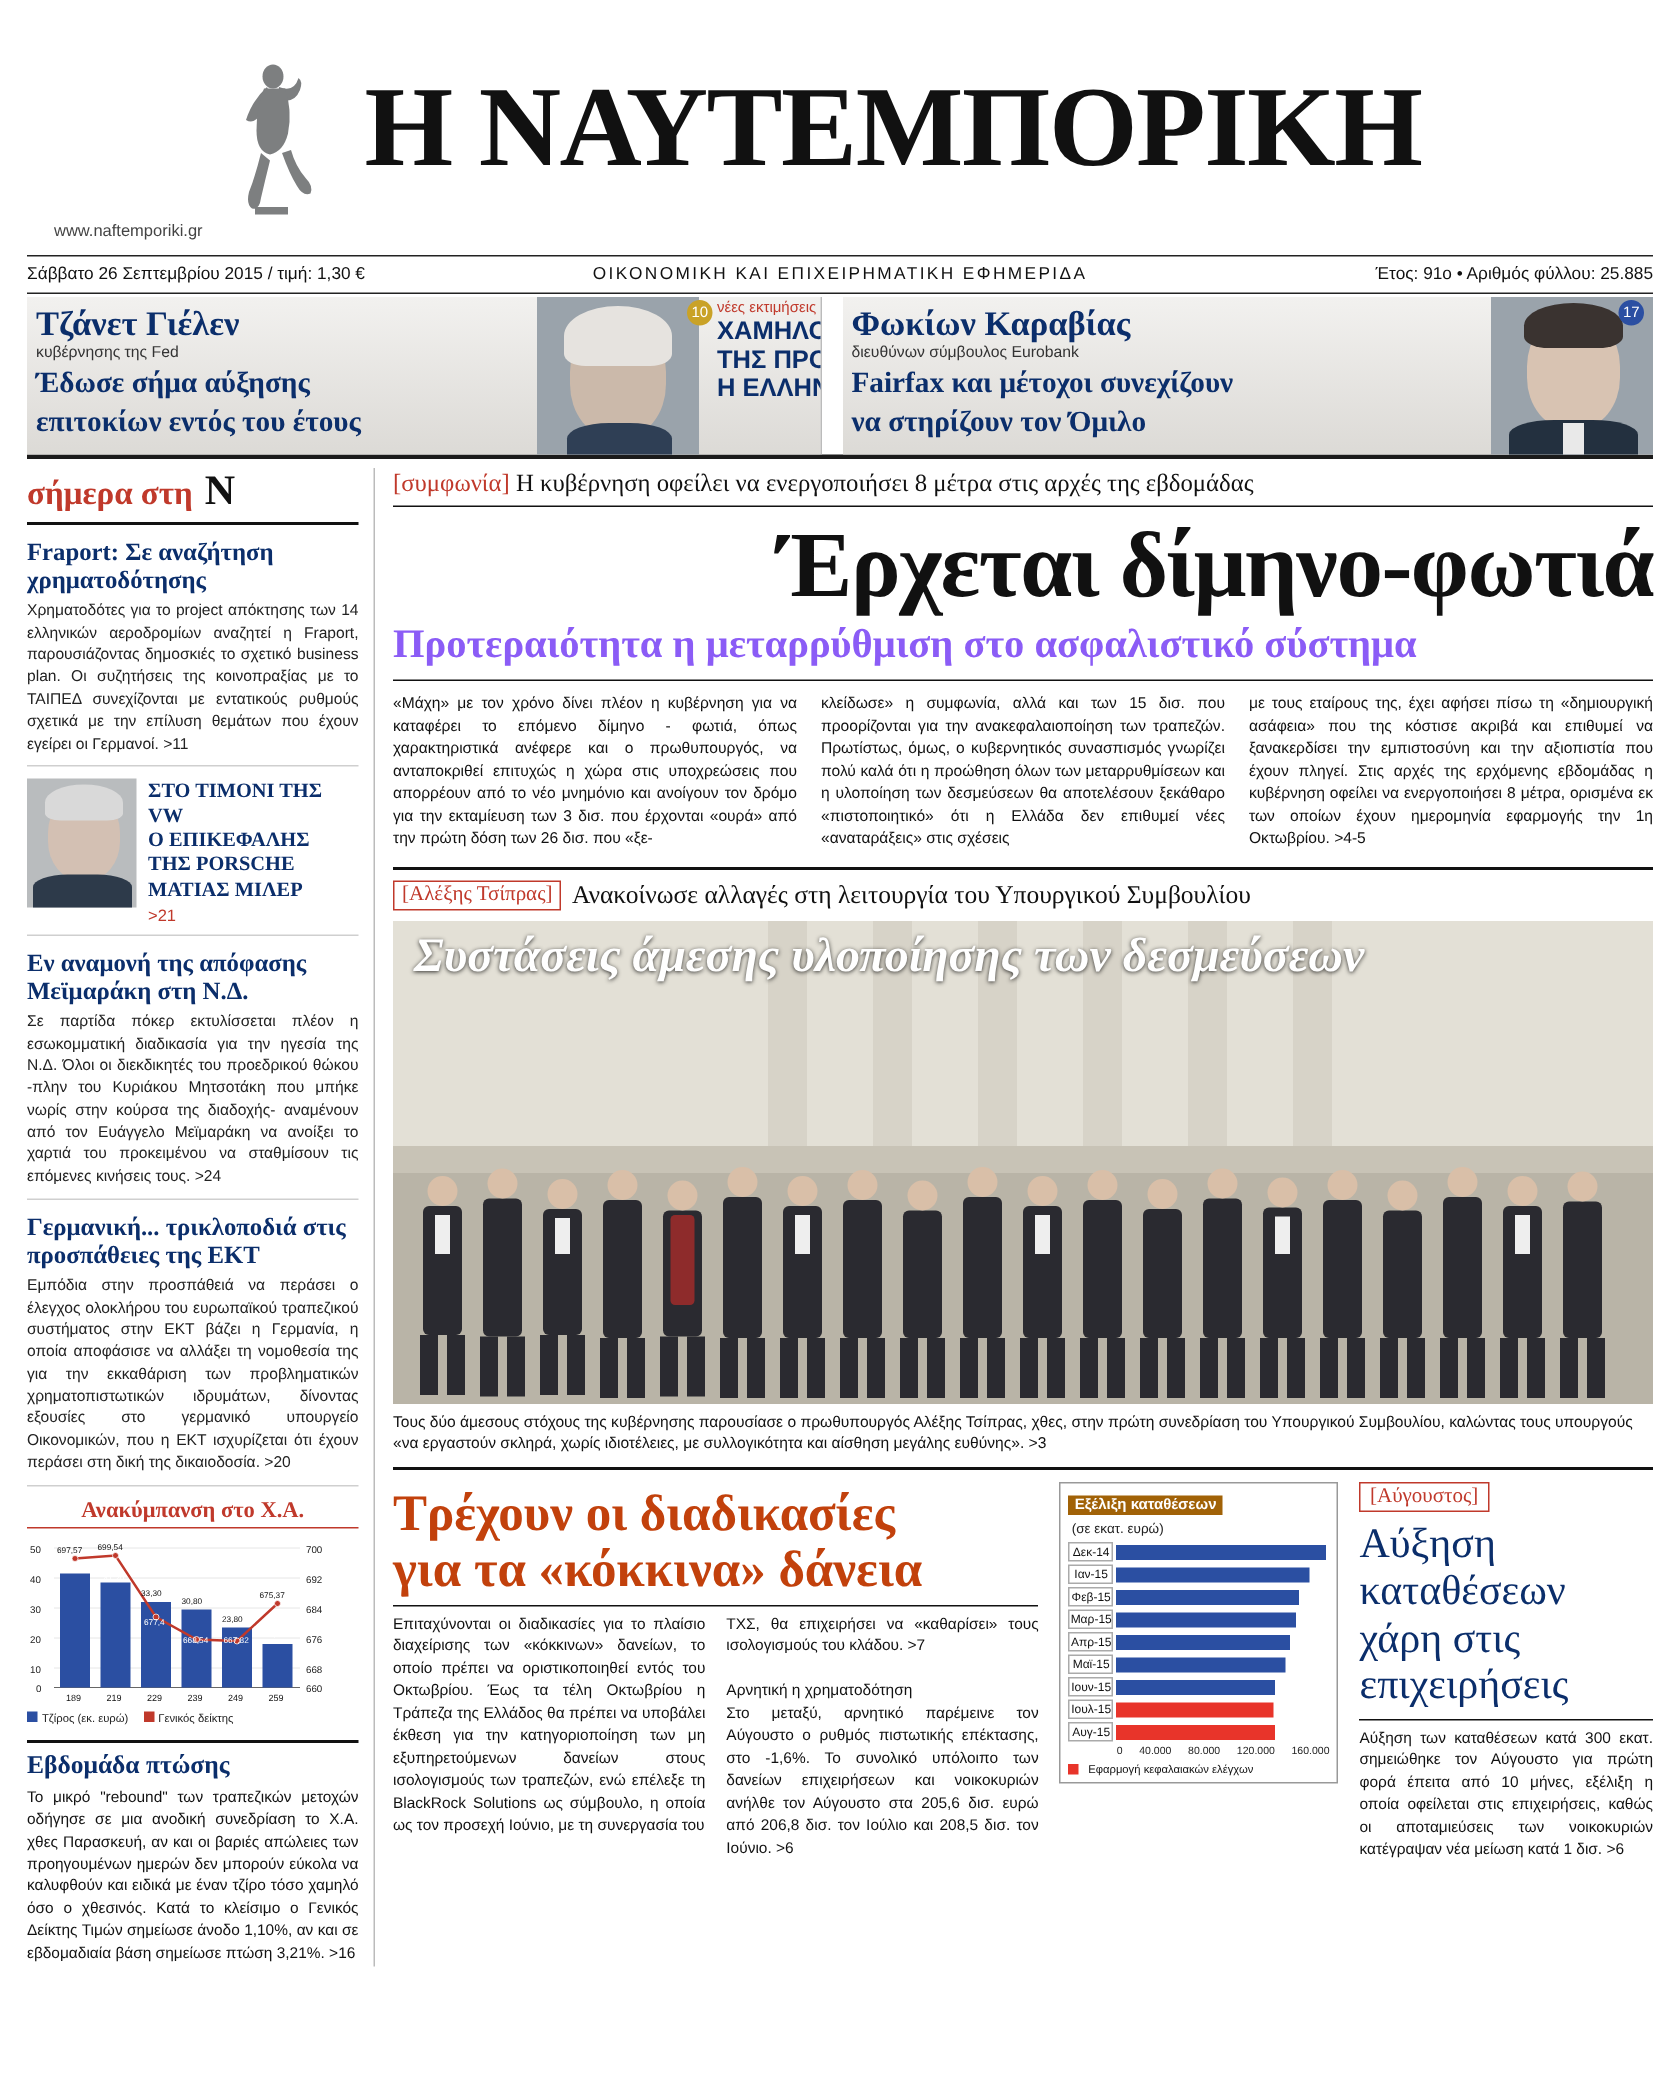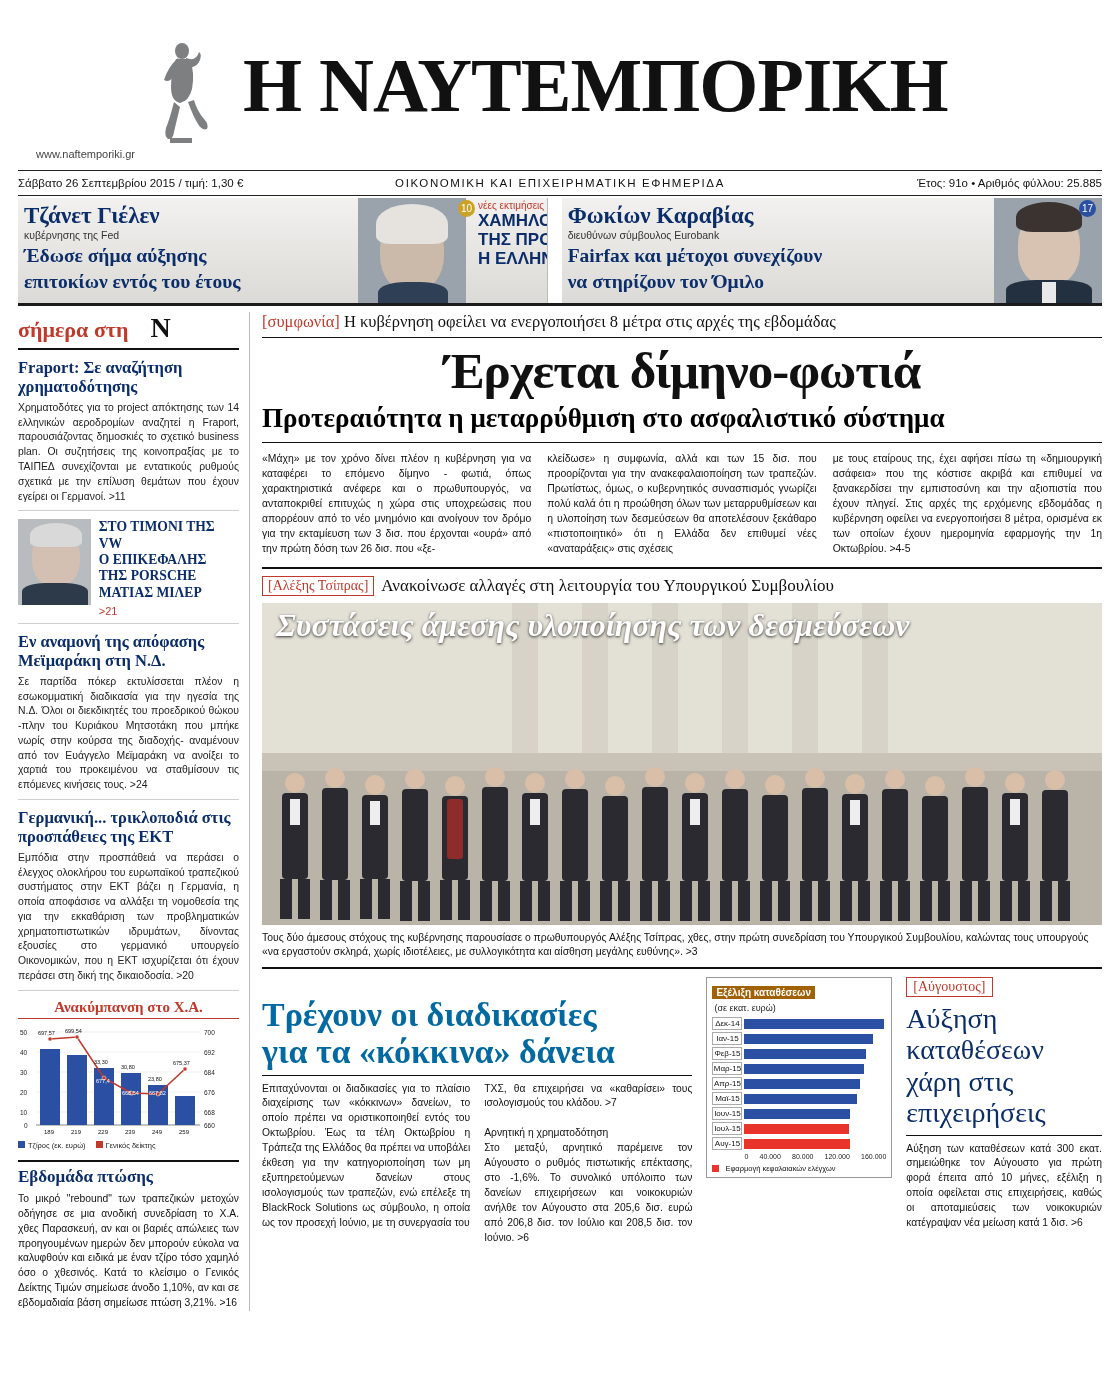--- a/index.html
+++ b/index.html
@@ -57,21 +57,21 @@
   .mid-promo { position:absolute; left:460px; top:2px; width:175px; }
   .mid-promo .klabel { font-family:"Liberation Sans",sans-serif; font-size:10px; color:#c0392b; }
   .mid-promo .ktext { font-family:"Liberation Sans",sans-serif; font-weight:bold; font-size:17px; color:#0b2e6b; line-height:1.12; }
 
   
   .grid { display:flex; margin-top:6px; }
   .col-left { width:232px; padding-right:10px; border-right:1px solid #bbb; }
   .col-main { width:852px; padding-left:12px; }
 
   
-  .today-head { display:flex; align-items:baseline; gap:22px; border-bottom:2px solid #111; padding-bottom:4px;}
+  .today-head { display:flex; align-items:baseline; gap:8px; border-bottom:2px solid #111; padding-bottom:4px;}
   .today-head .t1 { font-size:22px; font-weight:bold; color:#c0392b; }
   .today-head .t2 { font-size:28px; font-weight:bold; color:#111; }
   .l-item { padding:8px 0 6px 0; border-bottom:1px solid #cfcfcf; }
   .l-title { font-size:16.5px; font-weight:bold; color:#0b2e6b; line-height:1.18; }
   .l-body { font-family:"Liberation Sans",sans-serif; font-size:10.4px; line-height:1.42; color:#222; margin-top:4px; text-align:justify; }
   .porsche { display:flex; gap:8px; padding:8px 0 6px 0; border-bottom:1px solid #cfcfcf; }
   .porsche .pimg { width:74px; height:86px; background:#b9bcbe; position:relative; overflow:hidden; }
   .porsche .ptxt { font-size:13.6px; font-weight:bold; color:#0b2e6b; line-height:1.2; }
   .porsche .pg { font-family:"Liberation Sans",sans-serif; font-size:11px; color:#c0392b; margin-top:4px; }
 
@@ -80,45 +80,45 @@
   .chart-title { font-size:15px; font-weight:bold; color:#c0392b; border-bottom:1px solid #c0392b; padding-bottom:2px;text-align:center; }
   .chart-area { position:relative; height:116px; margin-top:4px; background:#fff; }
   .chart-legend { font-family:"Liberation Sans",sans-serif; font-size:7.5px; color:#222; margin-top:2px; display:flex; gap:10px; }
   .sw { display:inline-block; width:7px; height:7px; margin-right:3px; }
 
   
   .kicker-line { display:flex; align-items:center; gap:7px; border-bottom:1px solid #111; padding-bottom:5px; }
   .kicker { font-size:16.5px; color:#111; }
   .kicker .tag { color:#c0392b; }
   .main-head {
-    font-size:51px; font-weight:bold; letter-spacing:-1px; line-height:1.0;
-    margin:8px 0 6px 0; text-align:center;
-  }
-  .sub-head { font-size:27px; font-weight:bold; color:#000000; border-bottom:1px solid #111; padding-bottom:8px; }
+    font-size:62px; font-weight:bold; letter-spacing:-1px; line-height:1.0;
+    margin:8px 0 6px 0; text-align:right;
+  }
+  .sub-head { font-size:27px; font-weight:bold; color:#8b5cf6; border-bottom:1px solid #111; padding-bottom:8px; }
   .lead-cols { display:flex; gap:16px; margin-top:8px; }
   .lead-cols .c { width:33.33%; font-family:"Liberation Sans",sans-serif; font-size:10.4px; line-height:1.45; text-align:justify; }
 
   .sec2-kicker { display:flex; align-items:center; gap:7px; border-top:2px solid #111; margin-top:10px; padding-top:7px; }
   .tagbox { border:1px solid #c0392b; color:#c0392b; font-size:14px; padding:1px 5px; white-space:nowrap; }
   .sec2-text { font-size:17px; }
   .photo-wrap { position:relative; margin-top:7px; height:322px; background:#d8d6cf; overflow:hidden; }
   .photo-title {
     position:absolute; left:4px; top:0; width:100%;
     font-size:32px; font-weight:bold; font-style:italic; color:#fff;
     text-shadow:0 1px 3px rgba(0,0,0,.8);
     padding:4px 10px;
   }
   .caption { font-family:"Liberation Sans",sans-serif; font-size:10.4px; line-height:1.42; margin-top:6px; padding-bottom:7px; border-bottom:2px solid #111; }
 
   .bottom { display:flex; gap:14px; margin-top:8px; }
   .b-left { width:440px; }
   .b-mid { width:190px; }
   .b-right { width:200px; }
   .b-kicker { display:flex; gap:7px; align-items:center; font-size:15px; }
-  .b-head { font-size:34px; font-weight:bold; color:#0369a1; line-height:1.08; margin-top:20px; padding-bottom:4px; border-bottom:1px solid #111; }
+  .b-head { font-size:34px; font-weight:bold; color:#c2410c; line-height:1.08; margin-top:4px; padding-bottom:4px; border-bottom:1px solid #111; }
   .b-cols { display:flex; gap:14px; margin-top:6px; }
   .b-cols .c { width:50%; font-family:"Liberation Sans",sans-serif; font-size:10.3px; line-height:1.45; text-align:justify; }
   .b-right .r-tag { font-size:14px; color:#c0392b; border:1px solid #c0392b; display:inline-block; padding:1px 6px; }
   .b-right .r-head { font-size:28px; font-weight:normal; color:#0b2e6b; line-height:1.12; margin-top:6px; padding-bottom:6px; border-bottom:1px solid #111;}
   .b-right .r-body { font-family:"Liberation Sans",sans-serif; font-size:10.3px; line-height:1.45; text-align:justify; margin-top:6px; }
 
   .dep-box { border:1px solid #999; padding:4px 5px; }
   .dep-title { background:#a16207; color:#fff; font-family:"Liberation Sans",sans-serif; font-size:10px; font-weight:bold; padding:1px 4px; display:inline-block; }
   .dep-sub { font-family:"Liberation Sans",sans-serif; font-size:9px; color:#222; margin:3px 0 4px 2px; }
   .dep-rows { display:flex; flex-direction:column; gap:2px; }

